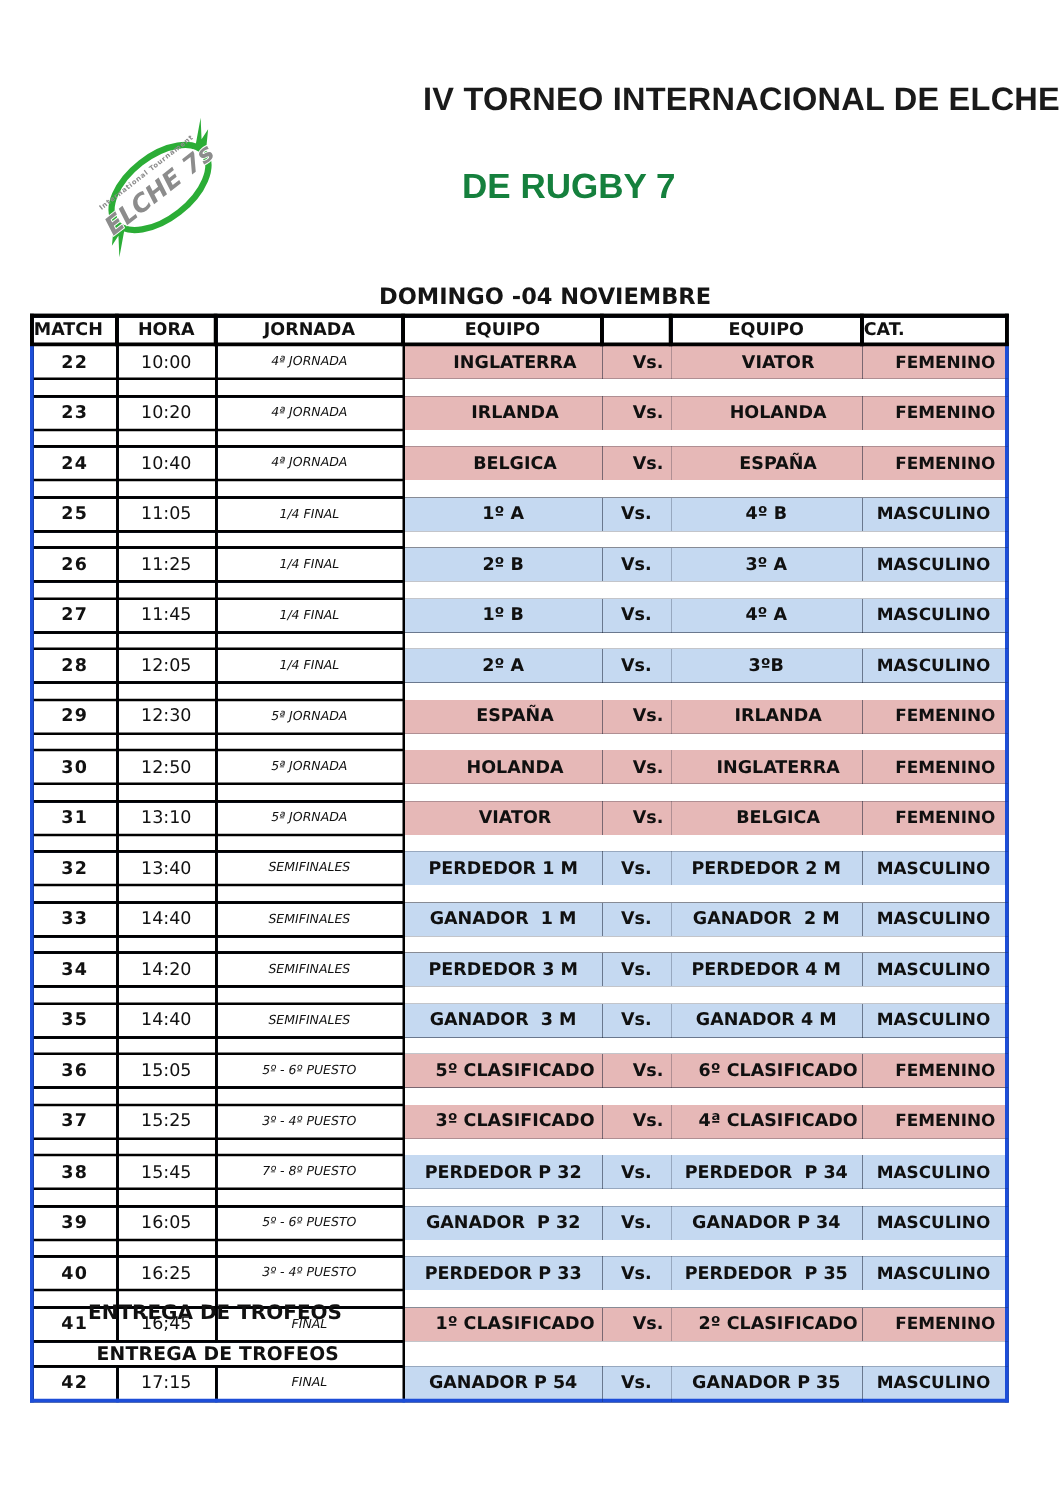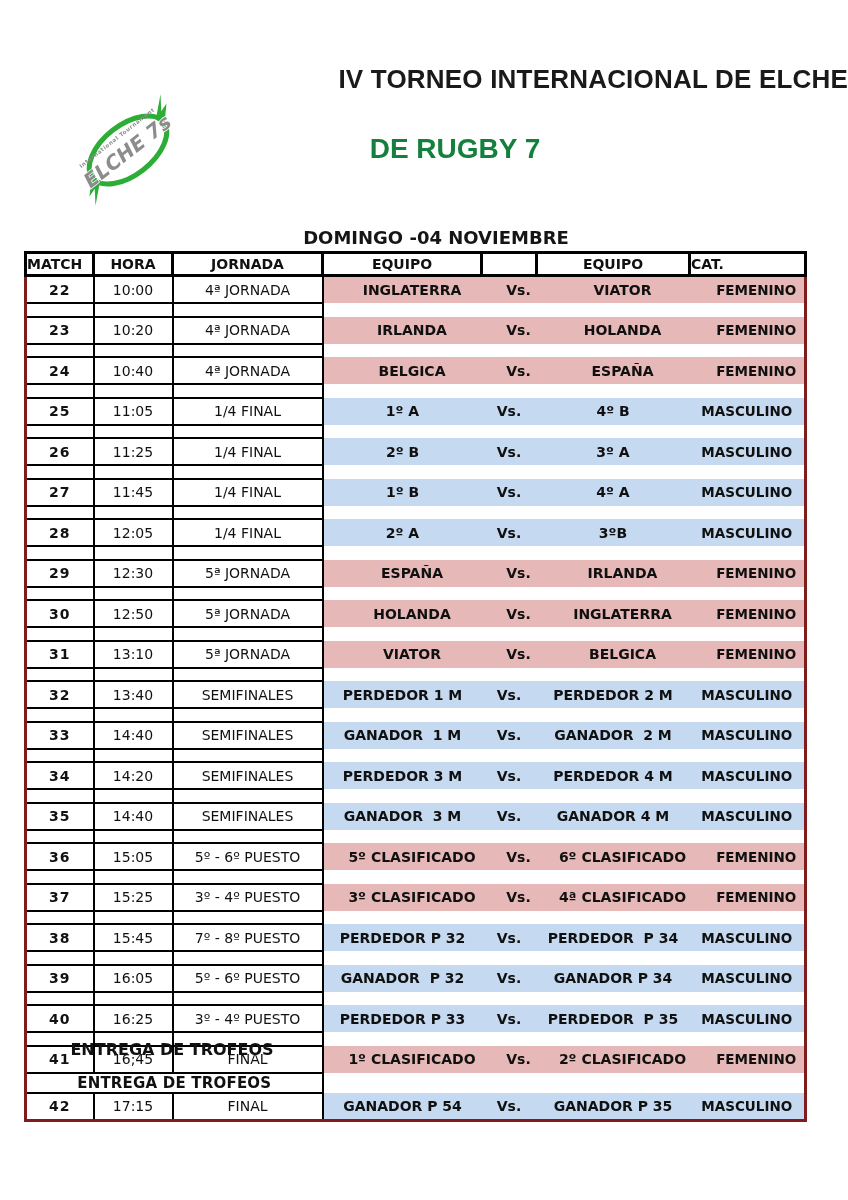--- a/index.html
+++ b/index.html
@@ -30,36 +30,36 @@
     font-size:20px; fill:var(--gray); paint-order:stroke; stroke:#ffffff; stroke-width:1.5px;
   }
   .logo-sub {
     font-family:"DejaVu Sans", sans-serif; font-weight:bold; font-size:5.5px;
     fill:var(--gray); letter-spacing:0.6px;
   }
   
   table.sched {
     position:absolute; left:24px; top:251px; width:780px;
     border-collapse:collapse; table-layout:fixed;
-    border:3px solid #7f1d1d; background:#0f172a;
+    border:3px solid #1d4ed8; background:#0f172a;
   }
   table.sched td, table.sched th { padding:0; overflow:hidden; vertical-align:middle; }
   th.th {
     border:3px solid #000; height:20px; background:#fff;
     font-weight:bold; font-size:14px; text-align:center; white-space:nowrap;
   }
   th.th-left { text-align:left; padding-left:2px; }
   .match-row td { height:25px; }
   .spacer-row td { height:11.5px; }
   .trophy-row td { height:17px; }
   td.lc { border:2px solid #000; background:#fff; text-align:center; }
   td.empty { border:none; background:#fff; }
   td.c-match { font-weight:bold; font-size:14px; letter-spacing:1px; }
   td.c-hora { font-size:14px; }
-  td.c-jornada { font-size:14px; }
+  td.c-jornada { font-size:10px;font-style:italic; }
   td.band {
     border:none; text-align:center; font-weight:bold; font-size:14px;
     white-space:pre; color:#101010;
   }
   td.c-cat { font-size:13.5px; }
   tr.fem  td.band { background:var(--fem);padding-left:19px; }
   tr.masc td.band { background:var(--masc); }
   td.trophy-cell {
     font-weight:bold; font-size:15px; text-align:center; letter-spacing:0.2px;
   }

